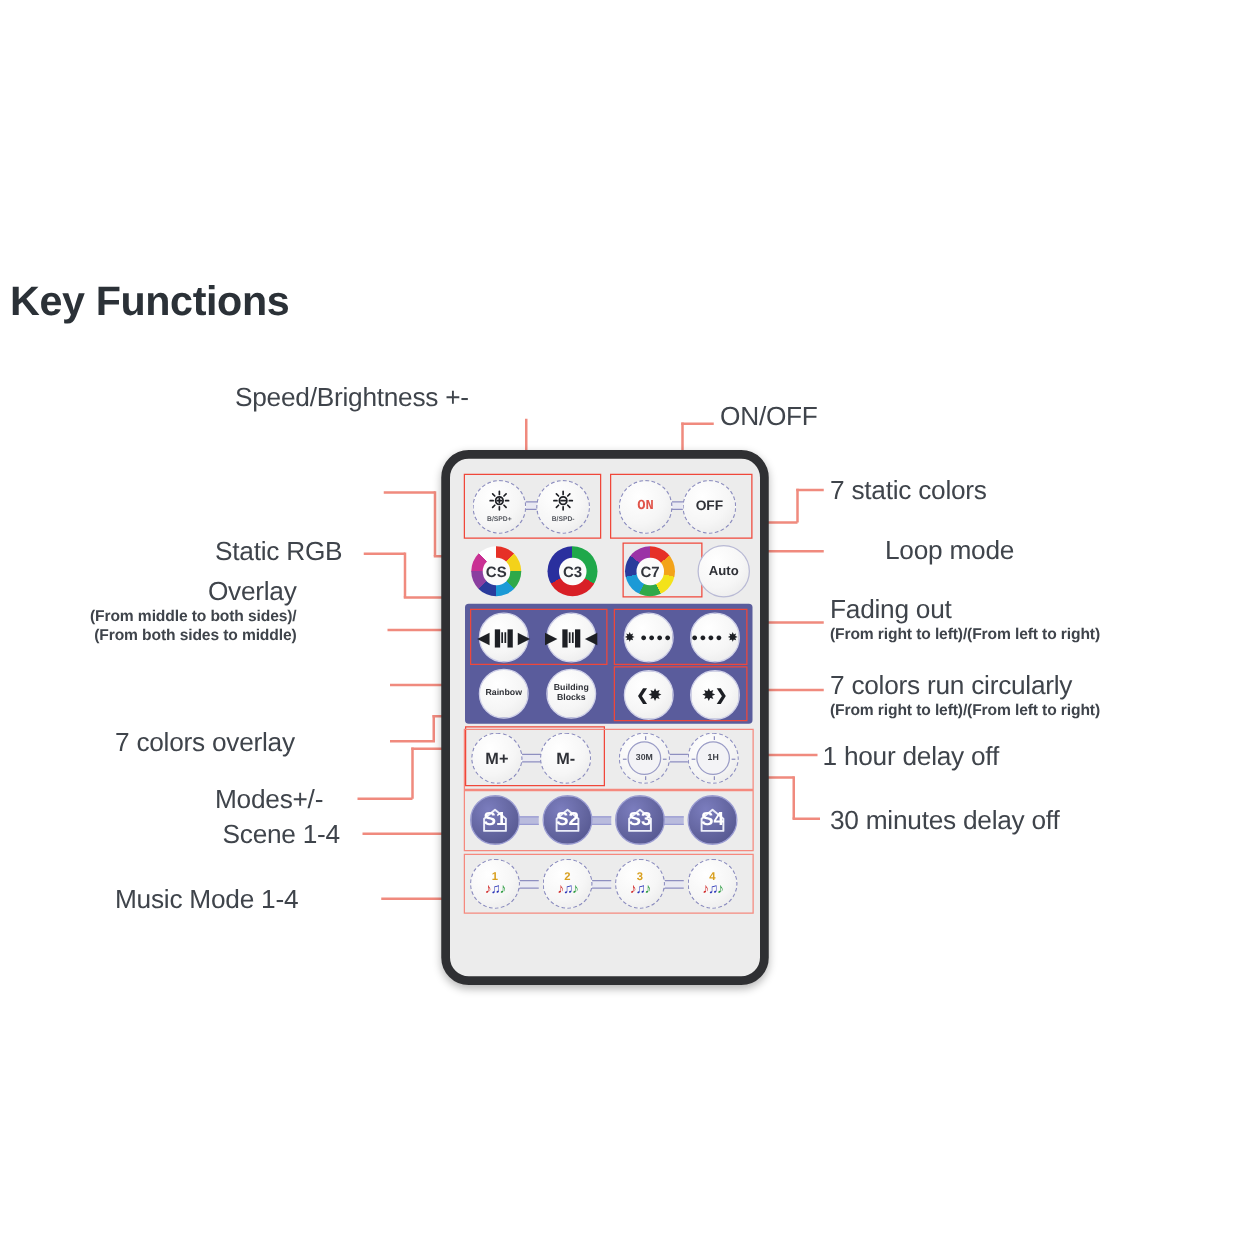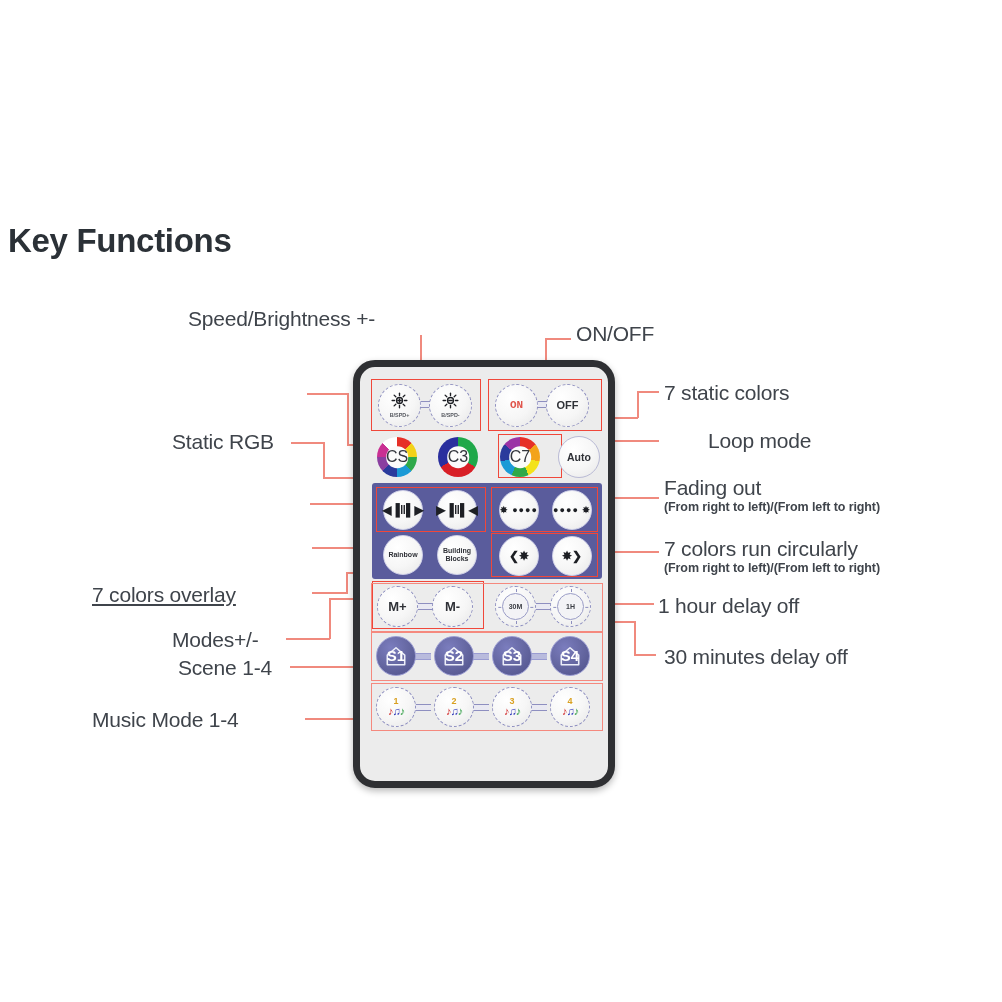--- a/index.html
+++ b/index.html
@@ -67,21 +67,21 @@
 
   
   .bridge{position:absolute;height:5px;background:#e9e9f2;border-top:1.3px solid #8e8fc0;border-bottom:1.3px solid #8e8fc0;}
 
   
   .wheel{position:absolute;border-radius:50%;}
   .wheel .hub{
     position:absolute;left:50%;top:50%;transform:translate(-50%,-50%);
     width:54%;height:54%;border-radius:50%;background:#fbfbfb;
     display:flex;align-items:center;justify-content:center;
-    font-size:16px;font-weight:normal;color:#32353c;
+    font-size:12px;font-weight:bold;color:#32353c;
   }
 
   
   .skey{
     position:absolute;border-radius:50%;
     background:radial-gradient(circle at 36% 28%, #7b7dbe 0%, #63659f 55%, #4e5089 100%);
     border:1.4px solid #9a9cd2;box-sizing:border-box;
     display:flex;align-items:center;justify-content:center;
   }
   .house{position:relative;width:22px;height:22px;display:flex;align-items:flex-end;justify-content:center;}
@@ -116,22 +116,27 @@
 
 <div class="stage">
 
   <div id="page-title">Key Functions</div>
 
   <div class="label l" style="left:188px;top:307px;">Speed/Brightness +-</div>
   <div class="label r" style="left:576px;top:322px;">ON/OFF</div>
 
   <div class="label l" style="left:172px;top:430px;">Static RGB</div>
 
-
-  <div class="label l" style="left:92px;top:583px;text-decoration:underline;">7 colors overlay</div>
+  <div class="label l" style="left:72px;top:462px;">
+    <span>Overlay</span>
+    <span class="sub">(From middle to both sides)/</span>
+    <span class="sub">(From both sides to middle)</span>
+  </div>
+
+  <div class="label l" style="left:92px;top:583px;">7 colors overlay</div>
   <div class="label l" style="left:172px;top:628px;">Modes+/-</div>
   <div class="label l" style="left:178px;top:656px;">Scene 1-4</div>
   <div class="label l" style="left:92px;top:708px;">Music Mode 1-4</div>
 
   <div class="label r" style="left:664px;top:381px;">7 static colors</div>
   <div class="label r" style="left:664px;top:429px;margin-left:44px;">Loop mode</div>
 
   <div class="label r" style="left:664px;top:476px;">
     <span>Fading out</span>
     <span class="sub">(From right to left)/(From left to right)</span>

